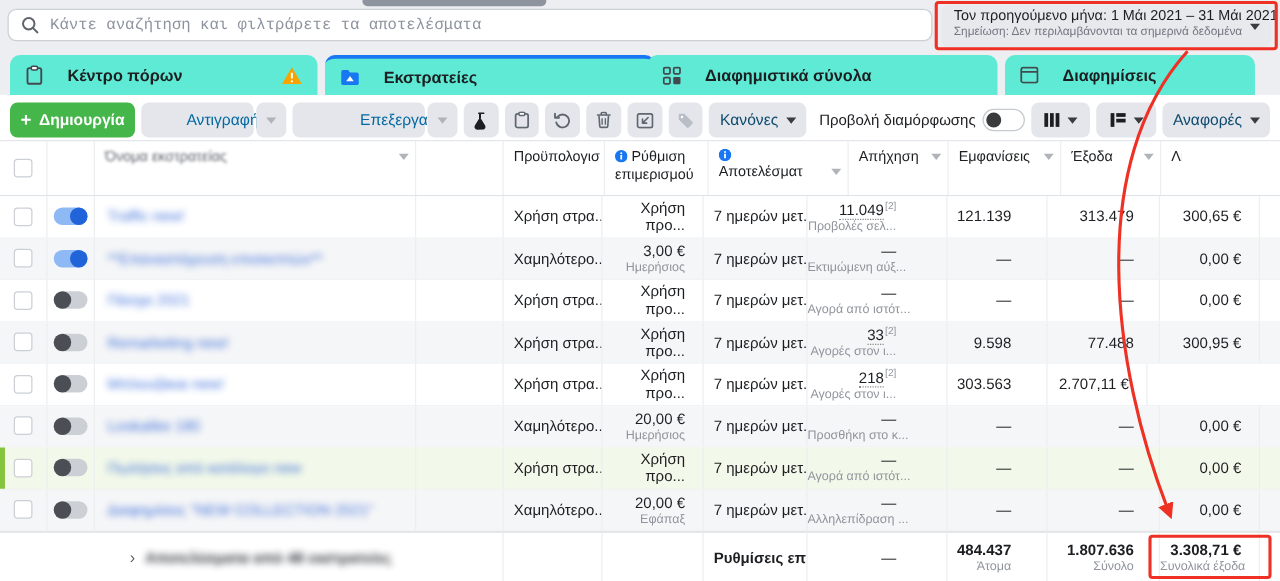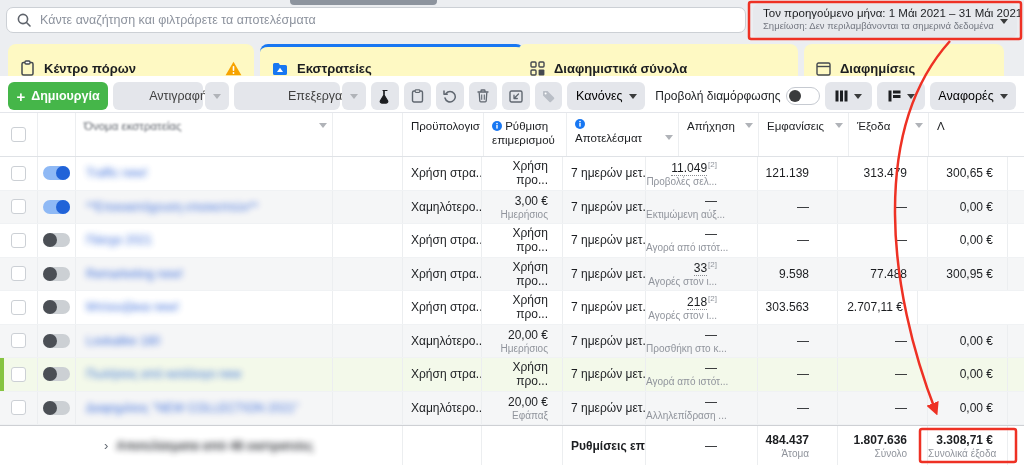--- a/index.html
+++ b/index.html
@@ -5,48 +5,48 @@
   * { box-sizing: border-box; margin: 0; padding: 0; }
   html,body { width:1024px; height:465px; overflow:hidden; }
   body { position:relative; background:#eceef1; font-family:"Liberation Sans", sans-serif; color:#1c1e21; }
 
   
   .topstub { position:absolute; left:290px; top:0; width:147px; height:5px; background:#8d949e; border-radius:0 0 4px 4px; }
 
   
   .searchbar { position:absolute; left:6px; top:7px; width:740px; height:26px; background:#fff; border:1px solid #ccd0d5; border-radius:7px; display:flex; align-items:center; gap:9px; padding:0 10px; }
   .searchbar svg { flex:0 0 auto; }
-  .search-ph { color:#8d939e; font-size:12.5px; white-space:nowrap; }
+  .search-ph { color:#8d939e; font-size:12.5px; white-space:nowrap;font-family:Liberation Mono, monospace; }
 
   
   .datebox { position:absolute; left:753px; top:4px; width:264px; height:34px; background:#e7e9ed; border-radius:6px; padding:3px 26px 0 10px; cursor:pointer; }
   .dtitle { font-size:11.5px; color:#1c1e21; white-space:nowrap; }
   .dnote  { font-size:9.5px; color:#737780; white-space:nowrap; margin-top:1px; }
   .datebox .caret { position:absolute; right:9px; top:15px; }
 
   .caret { width:0; height:0; border-left:4px solid transparent; border-right:4px solid transparent; border-top:5px solid #3a3b3c; display:inline-block; }
   .caret.lt { border-top-color:#b0b3b8; }
 
   
-  .tab { position:absolute; top:44px; height:32px; background:#fef9c3; border-radius:8px 8px 0 0; display:flex; align-items:flex-end; gap:9px; padding:0 12px; font-weight:700; font-size:13px; color:#1c1e21; white-space:nowrap; cursor:pointer; }
+  .tab { position:absolute; top:44px; height:32px; background:#5eead4; border-radius:8px 8px 0 0; display:flex; align-items:center; gap:19px; padding:0 12px; font-weight:700; font-size:13px; color:#1c1e21; white-space:nowrap; cursor:pointer; }
   .tab .grow { flex:1; }
   .tab1 { left:8px;   width:246px; }
   .tab2 { left:260px; width:264px; border-top:3px solid #1877f2; }
   .tab3 { left:518px; width:280px; }
   .tab4 { left:804px; width:200px; }
 
   
   .panel { position:absolute; left:0; top:76px; right:0; bottom:0; background:#fff; }
 
   
   .toolbar { position:absolute; left:8px; top:82px; width:1008px; height:28px; display:flex; align-items:center; gap:5px; }
   .grp { display:flex; gap:2px; }
-  .btn { height:28px; border-radius:6px; background:#e4e6eb; display:flex; align-items:center; justify-content:center; gap:6px; padding:0 10px; font-size:12.5px; color:#000000; white-space:nowrap; cursor:pointer; }
+  .btn { height:28px; border-radius:6px; background:#e4e6eb; display:flex; align-items:center; justify-content:center; gap:6px; padding:0 10px; font-size:12.5px; color:#0c4a6e; white-space:nowrap; cursor:pointer; }
   .btn.green { background:#45b649; color:#fff; font-weight:700; }
-  .btn.dis { color:#404040;padding-left:44px; }
+  .btn.dis { color:#0369a1;padding-left:44px; }
   .ibtn { width:28px; padding:0; }
   .cbtn { width:24px; padding:0; }
   .sp { flex:1; }
   .cfg-label { font-size:12px; color:#1c1e21; white-space:nowrap; }
   .switch { width:34px; height:18px; border-radius:9px; background:#fff; border:1px solid #c6cad1; position:relative; cursor:pointer; flex:0 0 auto; }
   .switch .knob { position:absolute; left:2px; top:2px; width:12px; height:12px; border-radius:50%; background:#3a3b3c; }
   .plus { font-size:15px; font-weight:700; line-height:1; }
 
   
   .table { position:absolute; left:0; top:112px; width:1024px; }

